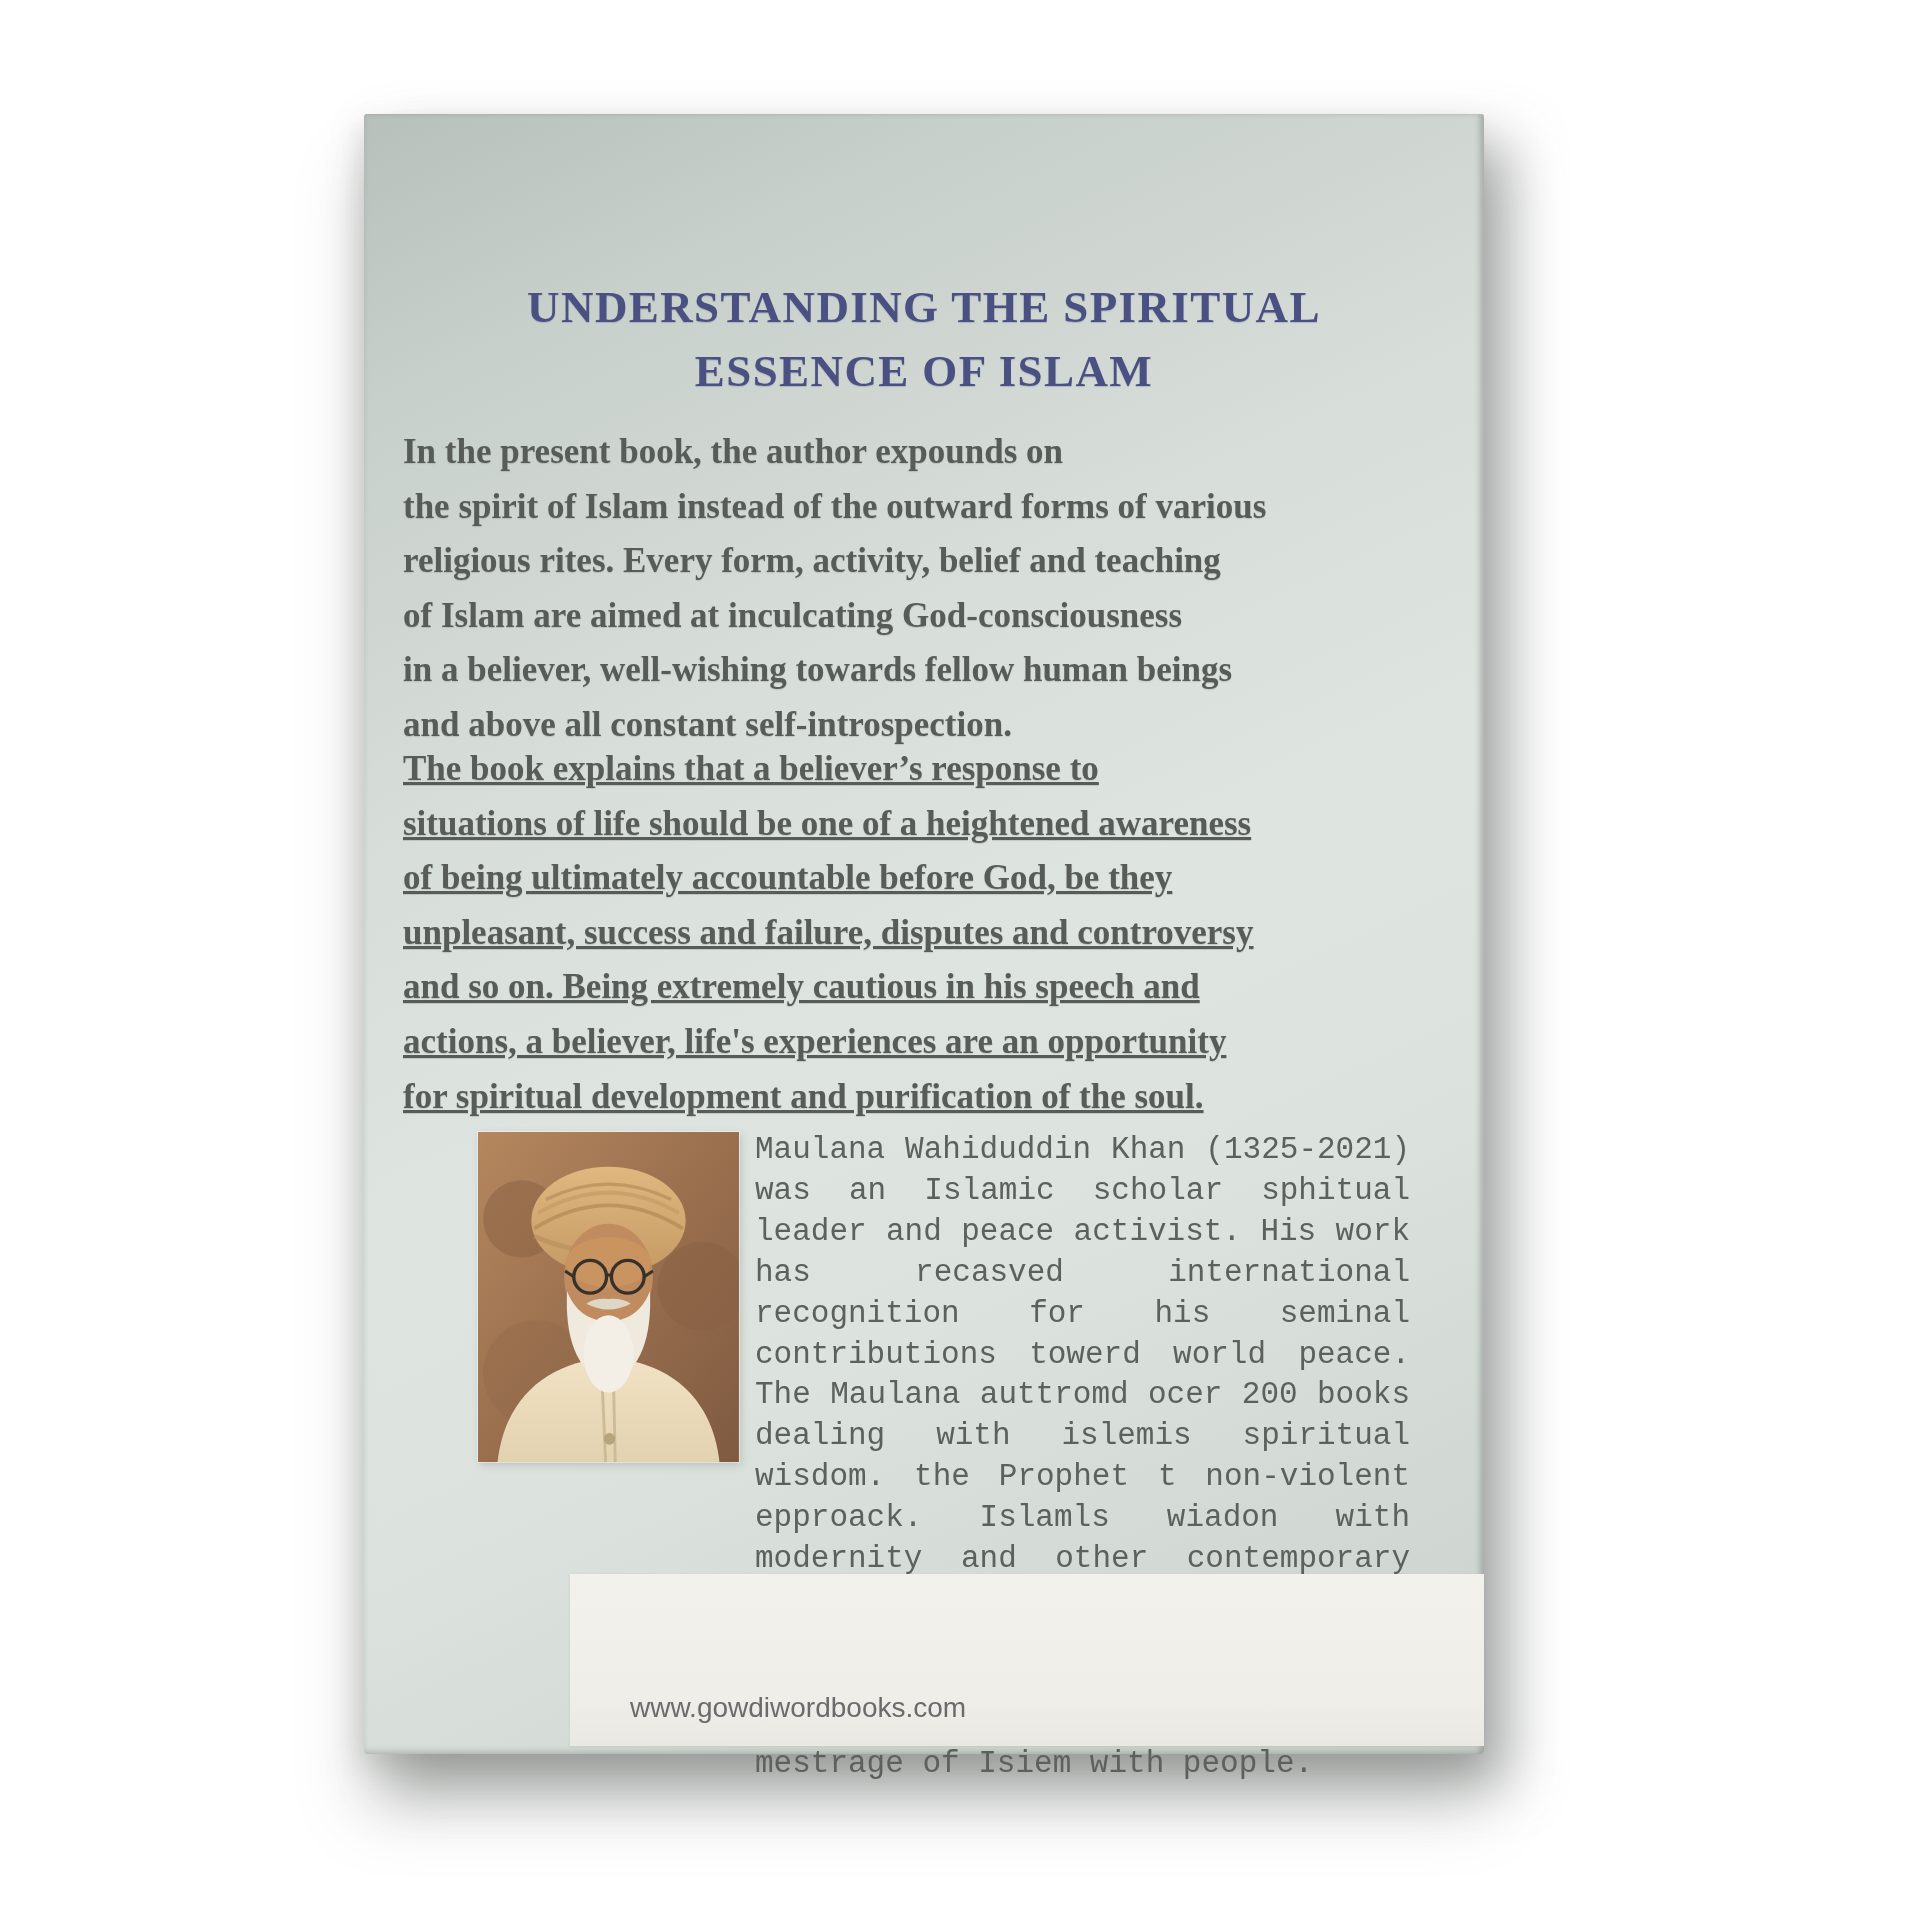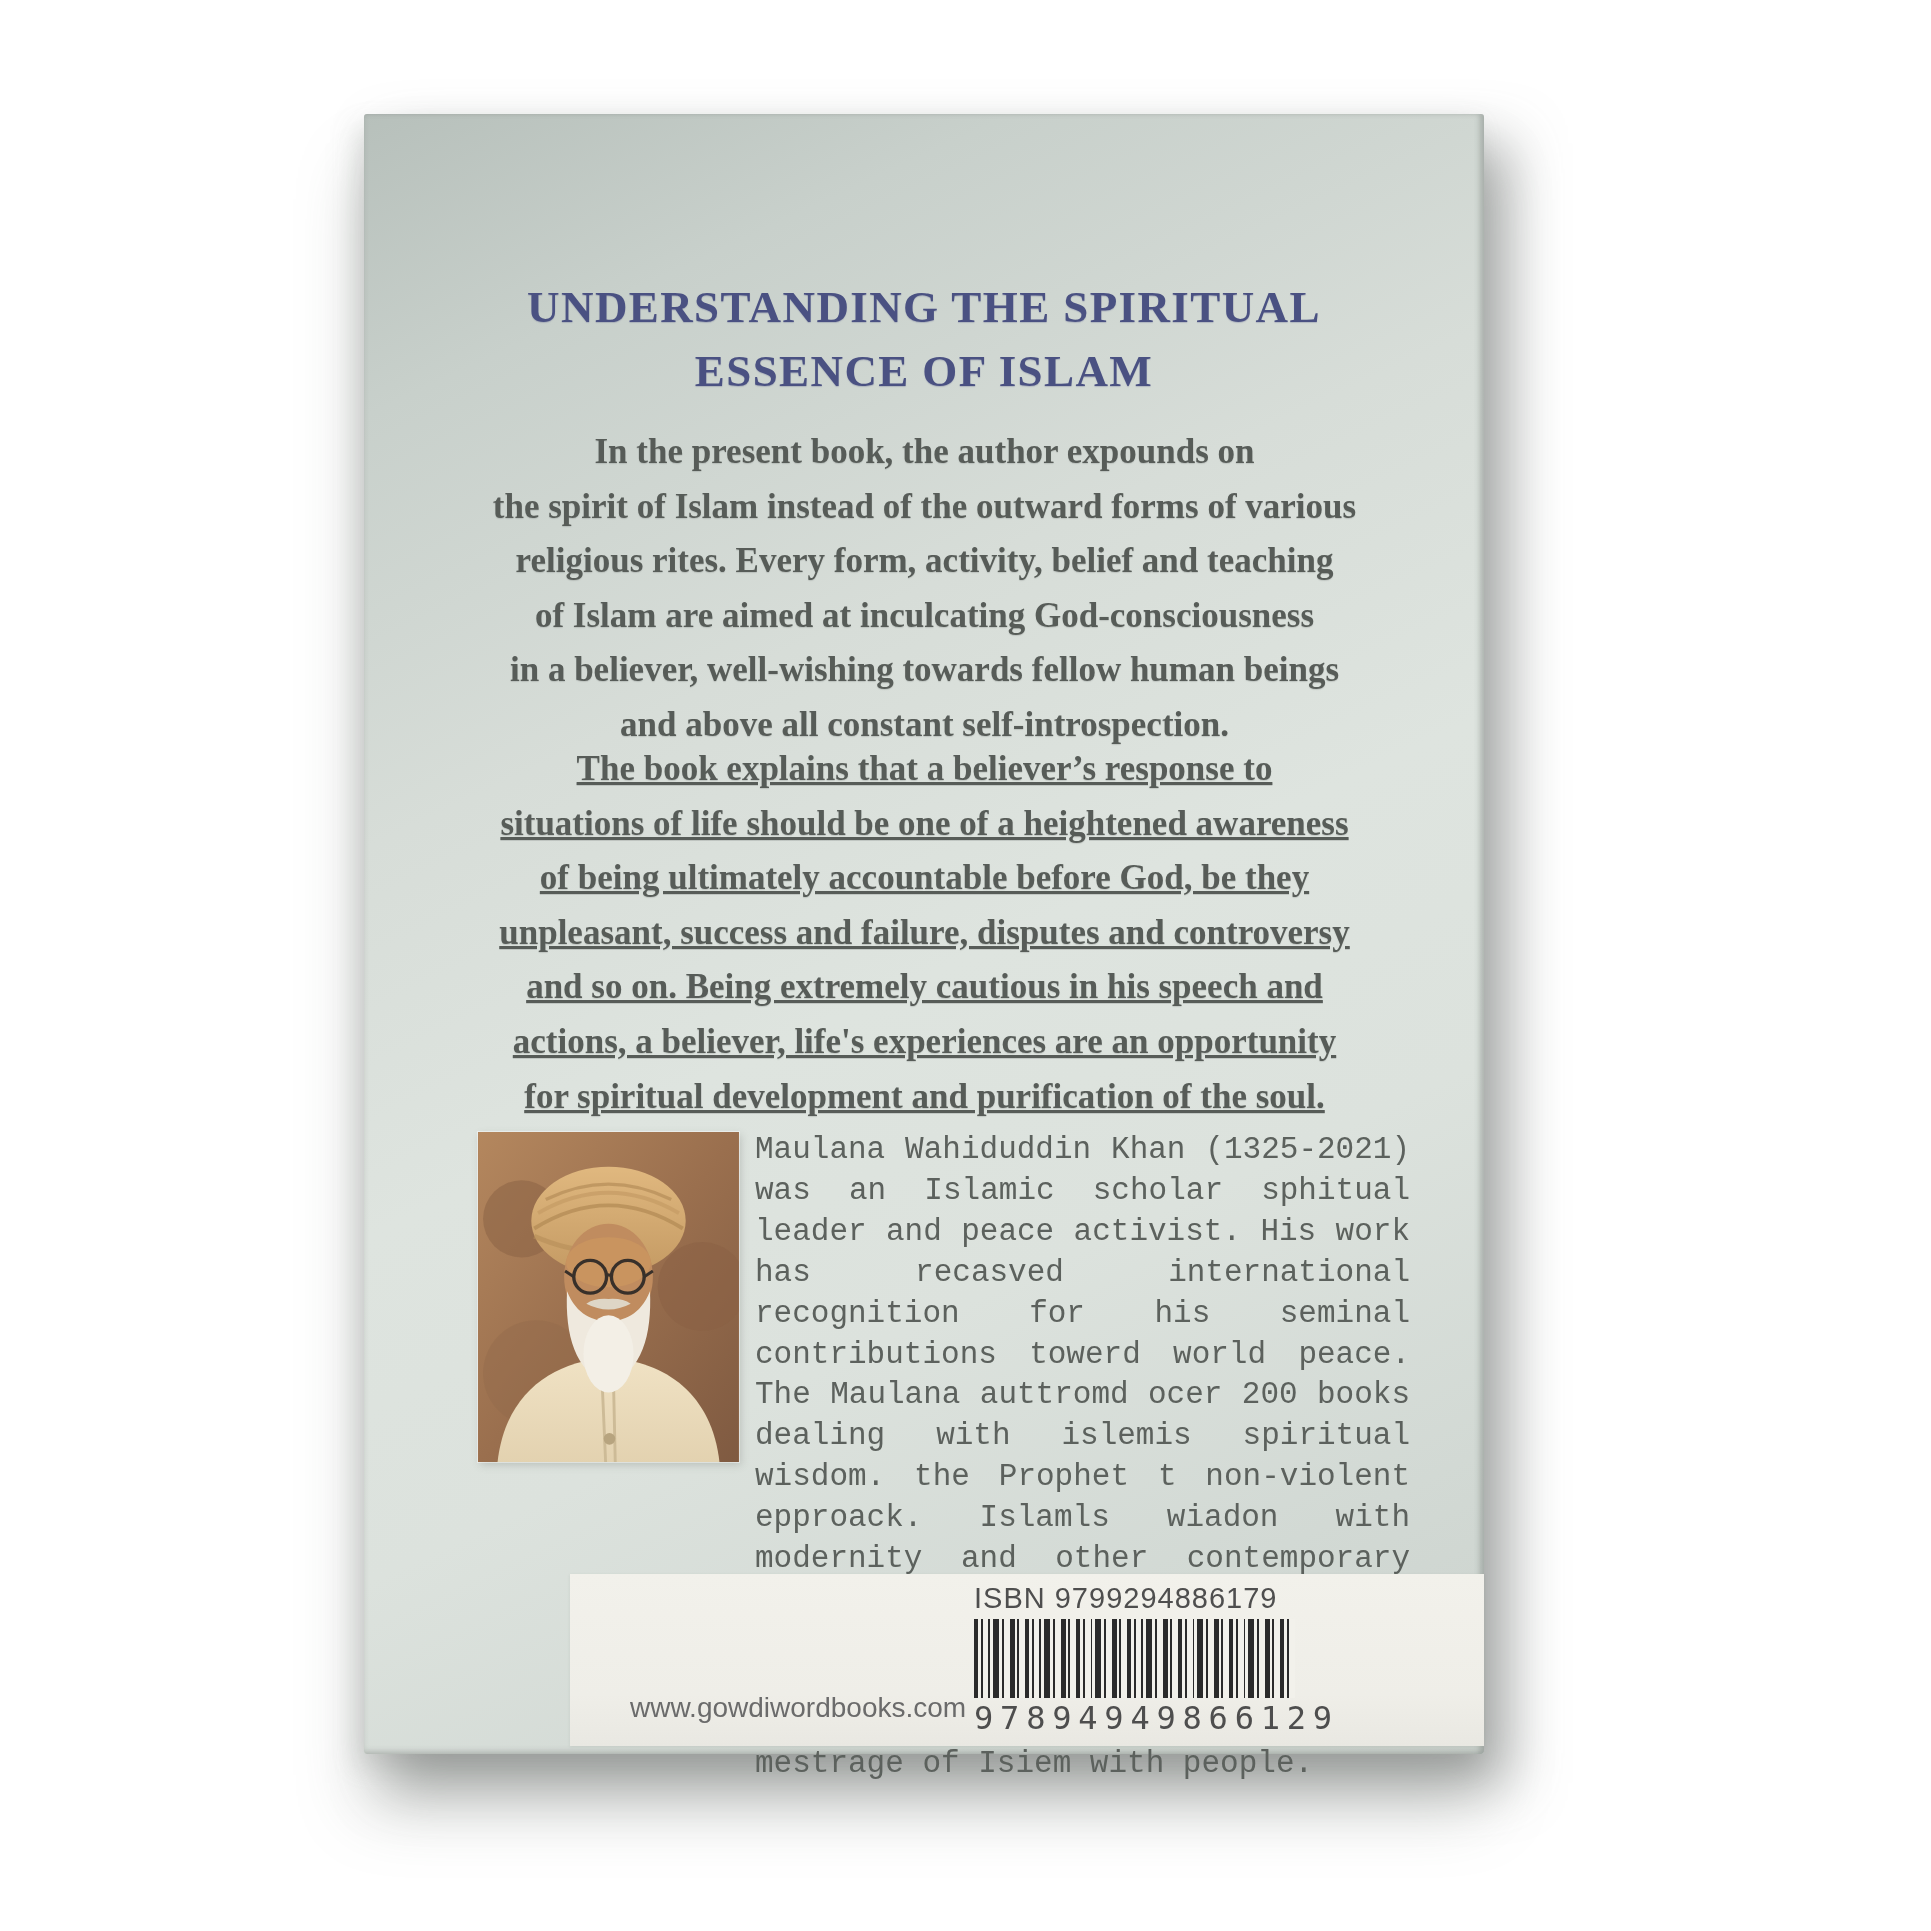--- a/index.html
+++ b/index.html
@@ -28,21 +28,20 @@
     text-align:center;
     font-weight:bold;
     font-size:45px;line-height:1.43;
     letter-spacing:1.4px;
     color:#4a5182;
     white-space:pre-line;
     text-shadow:0 1px 1px rgba(74,81,130,0.25);
   }
   .para{
     position:absolute;left:39px;width:1043px;
-    text-align:center;
     font-weight:bold;
     font-size:35px;line-height:1.56;
     color:#575c58;
     white-space:pre-line;
     text-shadow:0 1px 1px rgba(87,92,88,0.2);
   }
   .para1{top:311px;}
   .para2{top:628px;text-decoration:underline;}
   .author-photo{
     position:absolute;left:114px;top:1018px;width:261px;height:330px;
@@ -171,22 +170,17 @@
         <ellipse cx="135" cy="230" rx="26" ry="40" fill="#f3efe6"></ellipse>
       </svg>
     </div>
 
     <div class="bio">Maulana Wahiduddin Khan (1325-2021) was an Islamic scholar sphitual leader and peace activist. His work has recasved international recognition for his seminal contributions towerd world peace. The Maulana auttromd ocer 200 books dealing with islemis spiritual wisdom. the Prophet t non-violent epproack. Islamls wiadon with modernity and other contemporary iseues. He foundad Centre for Peace and Spistuality intematiznal in 2001 to popuiarize the cotture of peace and shere the spiritual mestrage of Isiem with people.</div>
 
 
     <div class="strip">
       <div class="publisher-site">www.gowdiwordbooks.com</div>
 
-      <div class="isbn-block">
-        <div class="isbn-label">ISBN 9799294886179</div>
-        <div class="barcode"></div>
-        <div class="isbn-number">97894949866129</div>
-      </div>
     </div>
 
   </div>
 </div>
 
 
 </body></html>

